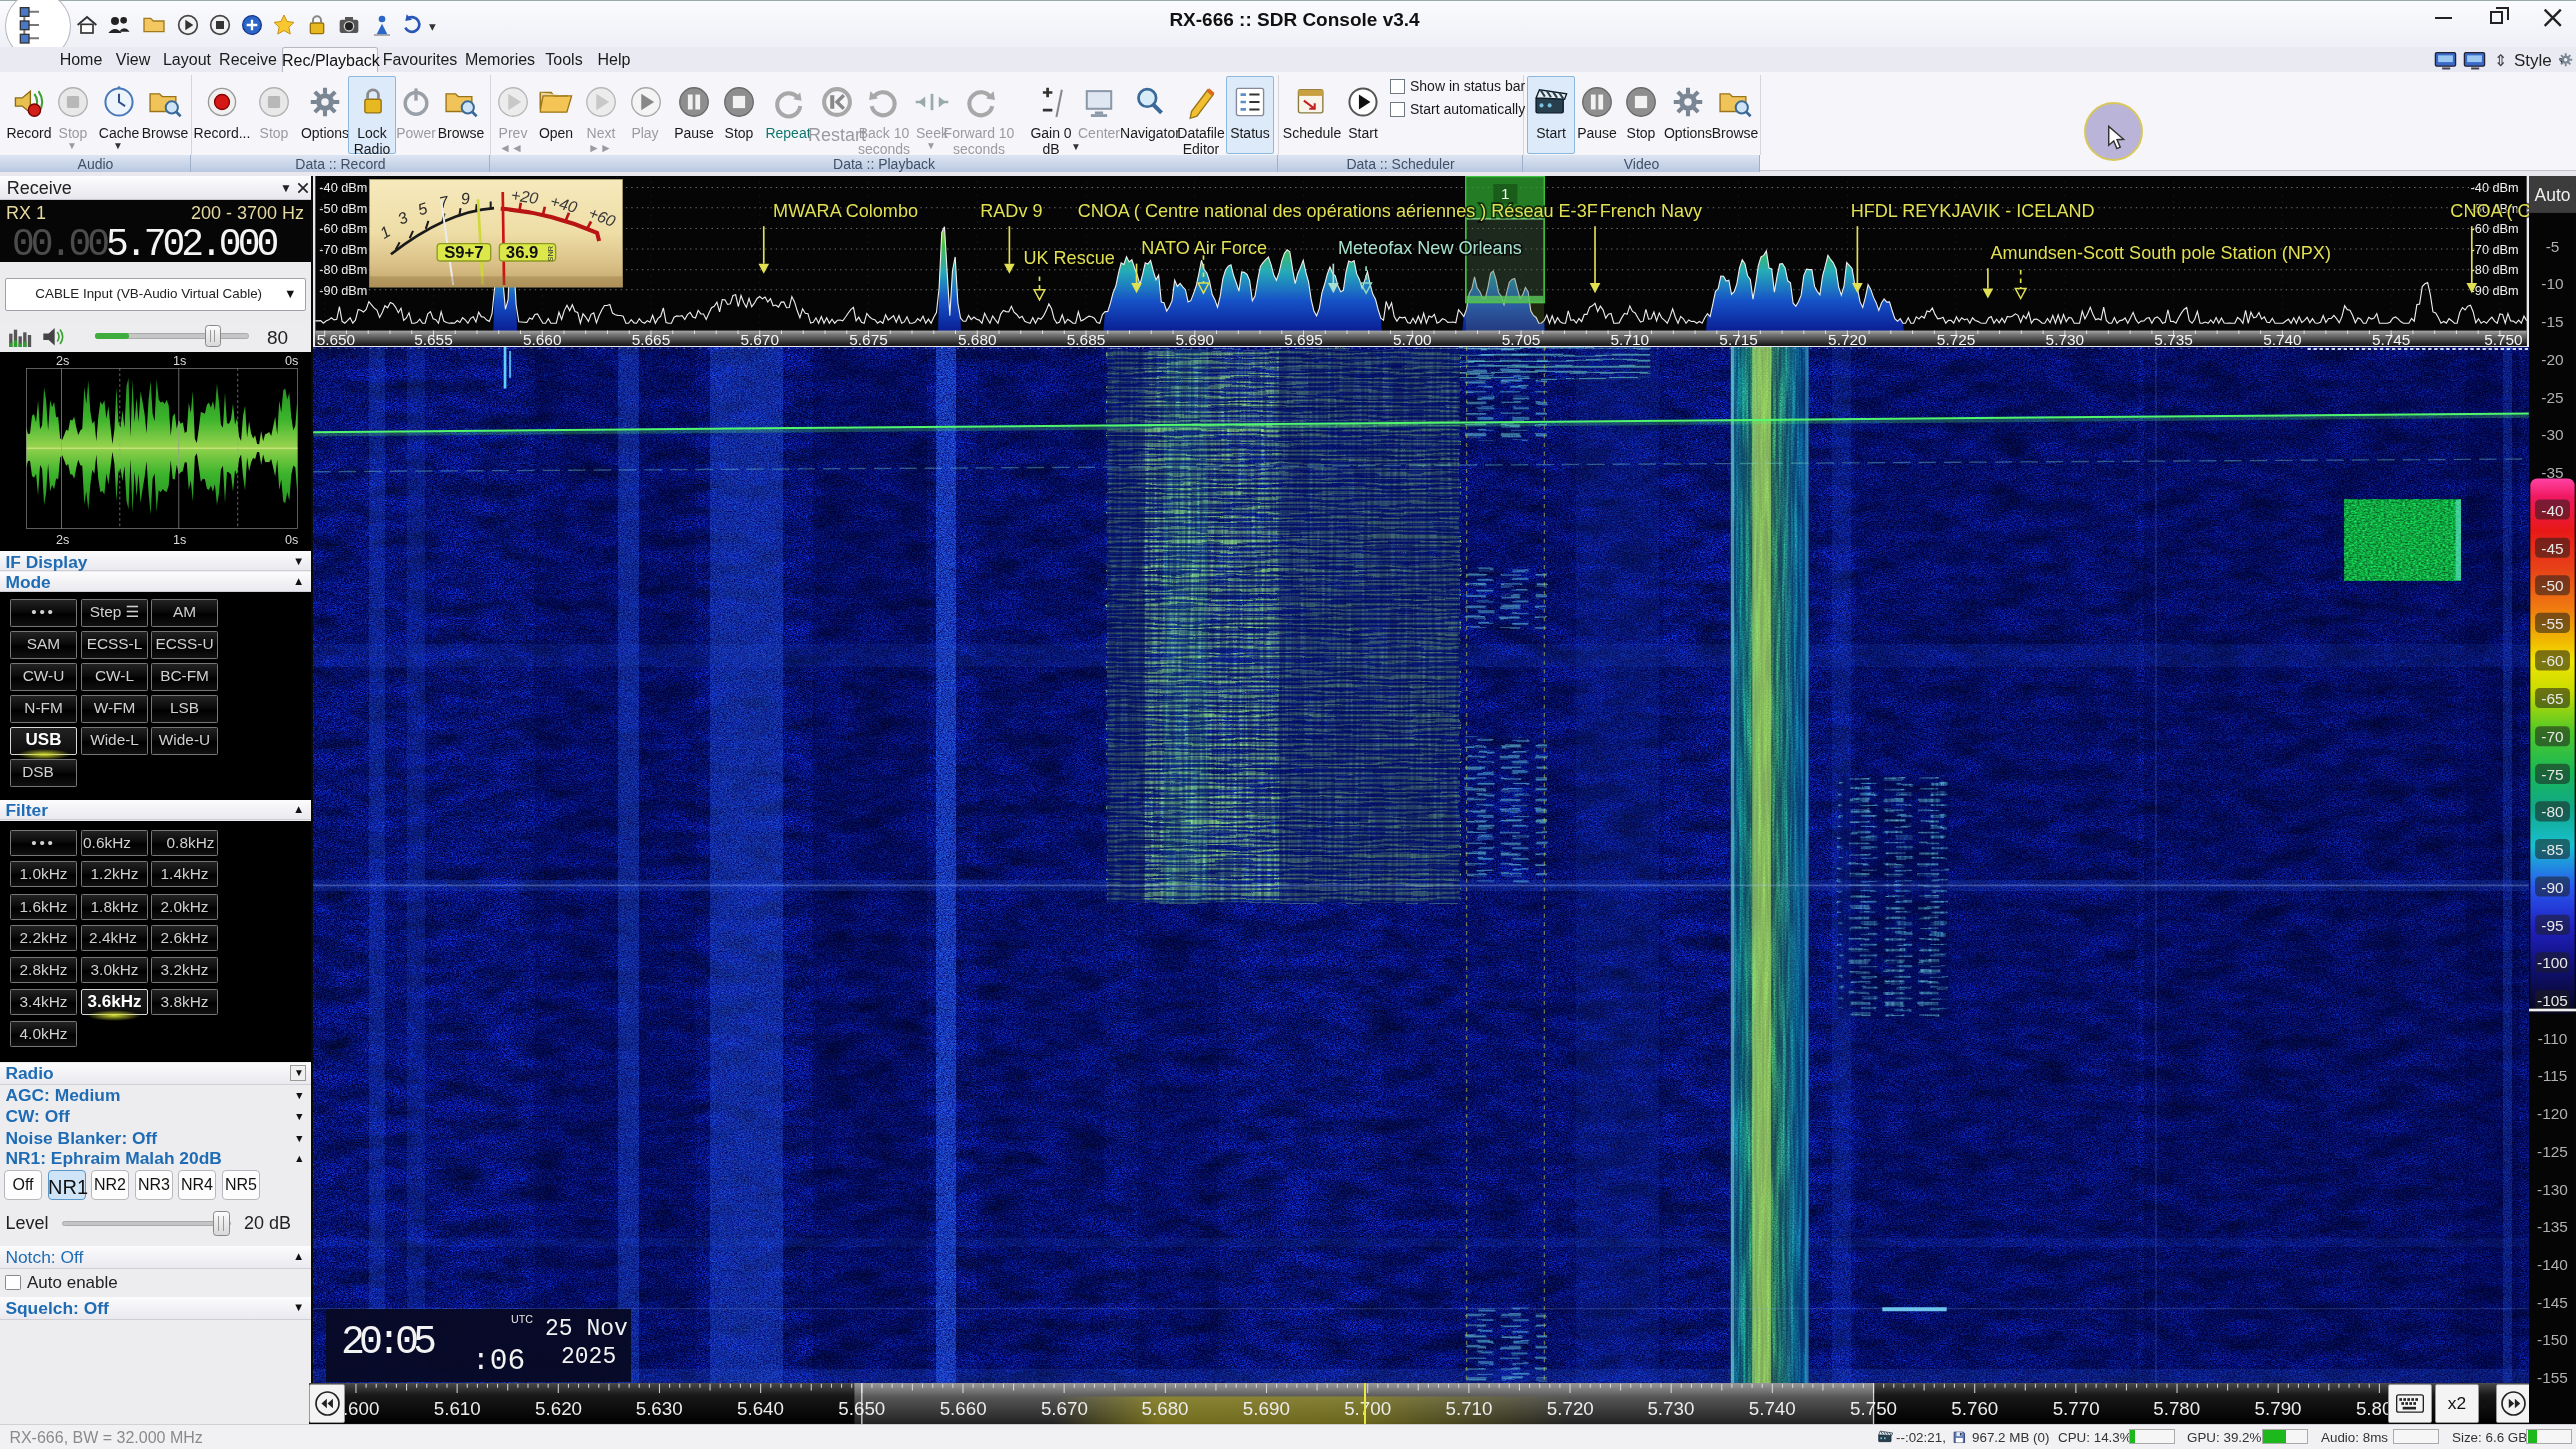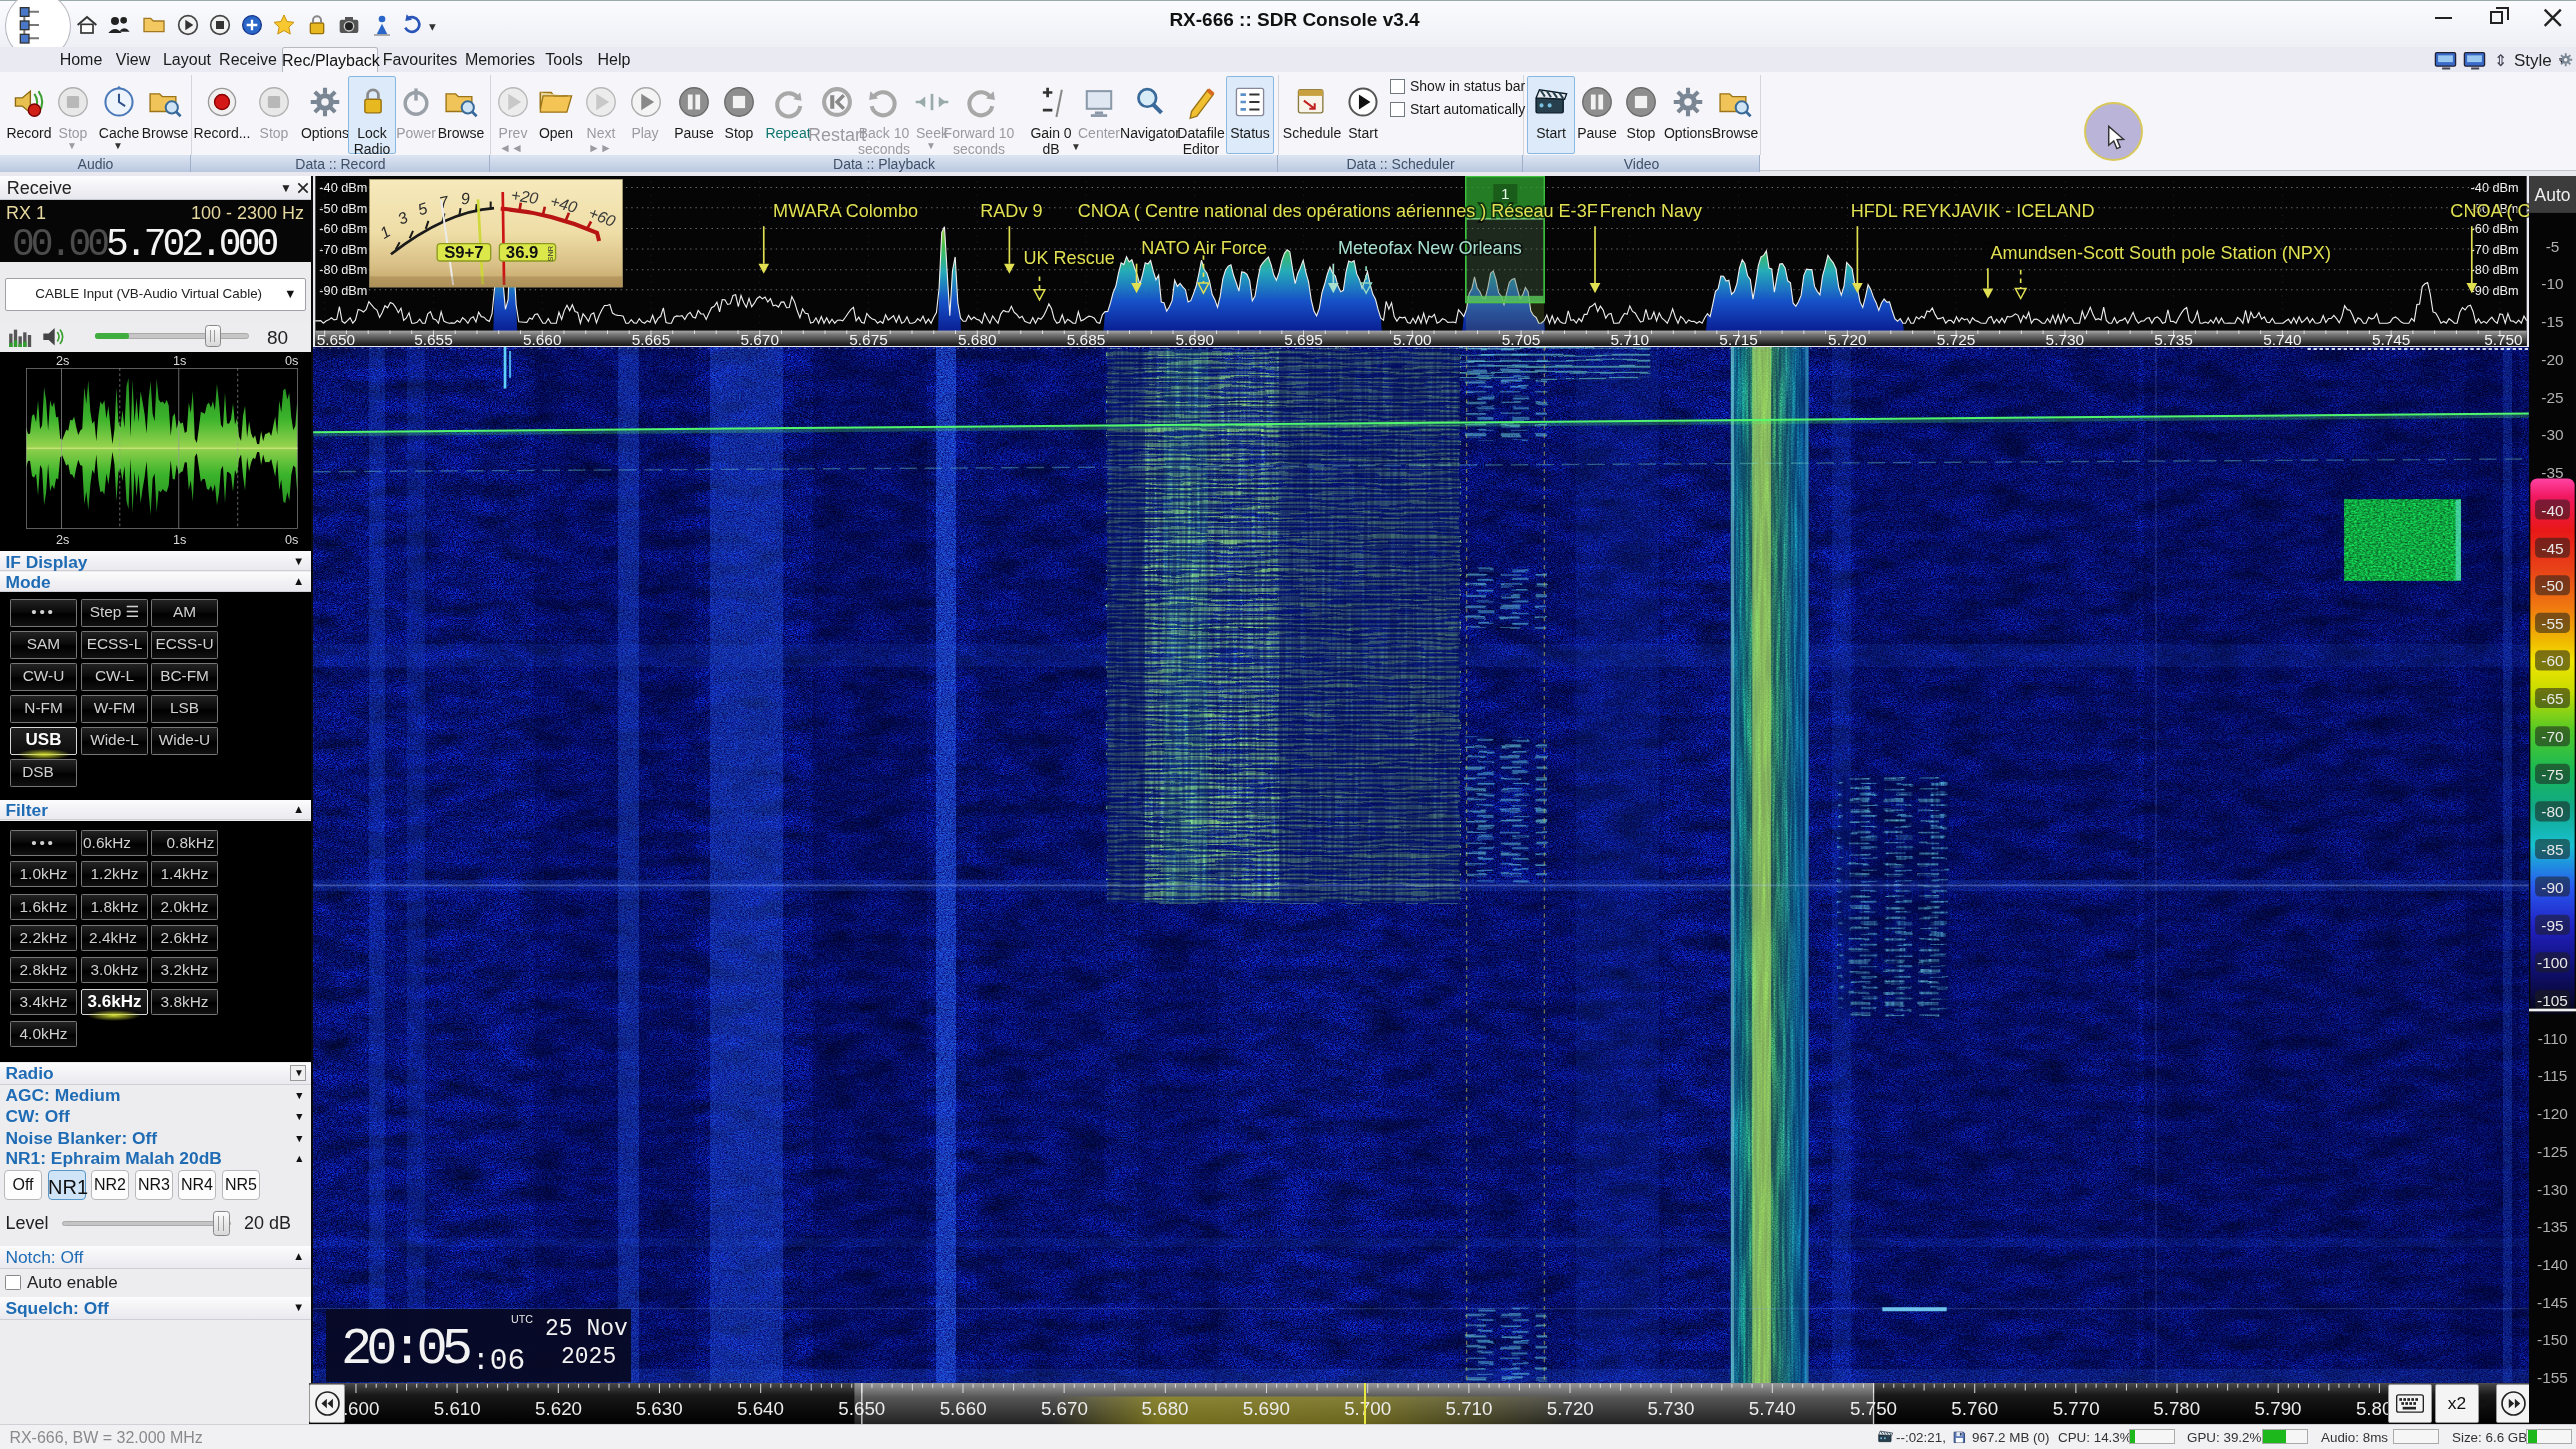--- a/index.html
+++ b/index.html
@@ -337,21 +337,21 @@
 <div class="abs" style="left:0;top:176px;width:311px;height:1248px;background:#ededf0"></div>
 <div class="abs" style="left:311px;top:176px;width:2px;height:1248px;background:#0a0a0a"></div>
 <div class="abs" style="left:0;top:176px;width:311px;height:23.5px;background:linear-gradient(#fdfdfe,#e7e7ee);border-bottom:0.7px solid #c8c8d0"></div>
 <div class="lbl" style="left:6.7px;top:178px;font-size:18px;color:#222">Receive</div>
 <div class="lbl" style="left:280px;top:181px;font-size:12px;color:#222">▼</div>
 <svg class="abs" style="left:297px;top:182px" width="12" height="12" viewBox="0 0 18 18">
     <path d="M2 2 L16 16 M16 2 L2 16" stroke="#222" stroke-width="2.5"></path>
   </svg>
 <div class="abs" style="left:0;top:200px;width:311px;height:62px;background:#060606"></div>
 <div class="lbl" style="left:6px;top:203px;font-size:18px;color:#e6d9a0">RX 1</div>
-<div class="lbl" style="left:304px;top:203px;font-size:18px;color:#e6d9a0;transform:translateX(-100%)">100 - 2300 Hz</div>
+<div class="lbl" style="left:304px;top:203px;font-size:18px;color:#e6d9a0;transform:translateX(-100%)">200 - 3700 Hz</div>
 <div class="lbl" style="left:12px;top:223px;font-size:38px;letter-spacing:-4px;font-family:'Liberation Mono',monospace;color:#4c4c4c">00.00<span style="color:#f4f4f4">5.702.000</span></div>
 <div class="abs" style="left:0;top:262px;width:311px;height:60px;background:#ececef"></div>
 <div class="abs" style="left:4.7px;top:278px;width:301px;height:33px;background:#fff;border:0.7px solid #a0a0a8;border-radius:2px"></div>
 <div class="lbl" style="left:4.7px;top:286px;width:288px;text-align:center;font-size:13.4px;color:#222">CABLE Input (VB-Audio Virtual Cable)</div>
 <div class="lbl" style="left:284px;top:287px;font-size:12.7px;color:#111">▼</div>
 <svg class="abs" style="left:9.4px;top:327px" width="23" height="20" viewBox="0 0 34 30">
     <g fill="#555">
       <rect x="0" y="10" width="5" height="20"></rect>
       <rect x="7" y="4" width="5" height="26"></rect>
       <rect x="14" y="14" width="5" height="16"></rect>
@@ -911,21 +911,21 @@
     <line x1="0" y1="2" x2="3304" y2="2" stroke="#cfe0ff" stroke-width="2" opacity="0.3" stroke-dasharray="3 9"></line>
     <line x1="2974" y1="3" x2="3304" y2="3" stroke="#e8f0ff" stroke-width="3" opacity="0.9" stroke-dasharray="5 4"></line>
     <rect x="2340" y="1432" width="96" height="6" fill="#7fe0ff" opacity="0.85"></rect>
     <rect x="284" y="0" width="4" height="62" fill="#5fd0ff"></rect>
     <rect x="292" y="6" width="3" height="40" fill="#5fd0ff" opacity="0.8"></rect>
     <line x1="1720" y1="0" x2="1720" y2="1545" stroke="#c8c855" stroke-width="2" opacity="0.55" stroke-dasharray="6 7"></line>
     <line x1="1836" y1="0" x2="1836" y2="1545" stroke="#c8c855" stroke-width="2" opacity="0.55" stroke-dasharray="6 7"></line>
     <line x1="2748" y1="0" x2="2748" y2="1545" stroke="#9ab8ff" stroke-width="3" opacity="0.12"></line>
   </svg>
 <div class="abs" style="left:326px;top:1309px;width:305px;height:73px;background:rgba(7,9,36,0.95)"></div>
-<div class="lbl" style="left:341px;top:1320px;font-size:52px;font-family:'Liberation Mono',monospace;color:#f2f2f2;letter-spacing:-6px">20:05</div>
+<div class="lbl" style="left:341px;top:1320px;font-size:40px;font-family:'Liberation Mono',monospace;color:#f2f2f2;letter-spacing:-6px">20:05</div>
 <div class="lbl" style="left:472px;top:1344px;font-size:29.5px;font-family:'Liberation Mono',monospace;color:#f2f2f2">:06</div>
 <div class="lbl" style="left:511px;top:1313px;font-size:10.7px;color:#e8e8e8">UTC</div>
 <div class="lbl" style="left:545px;top:1316px;font-size:23px;font-family:'Liberation Mono',monospace;color:#f2f2f2">25 Nov</div>
 <div class="lbl" style="left:561px;top:1344px;font-size:23px;font-family:'Liberation Mono',monospace;color:#f2f2f2">2025</div>
 <svg class="abs" style="left:309px;top:1383px" width="2220" height="41" viewBox="0 0 3309 61">
     <defs>
       <linearGradient id="nbd" x1="0" y1="0" x2="0" y2="1">
         <stop offset="0" stop-color="#4a4a4a"></stop>
         <stop offset="0.3" stop-color="#181818"></stop>
         <stop offset="1" stop-color="#000"></stop>

